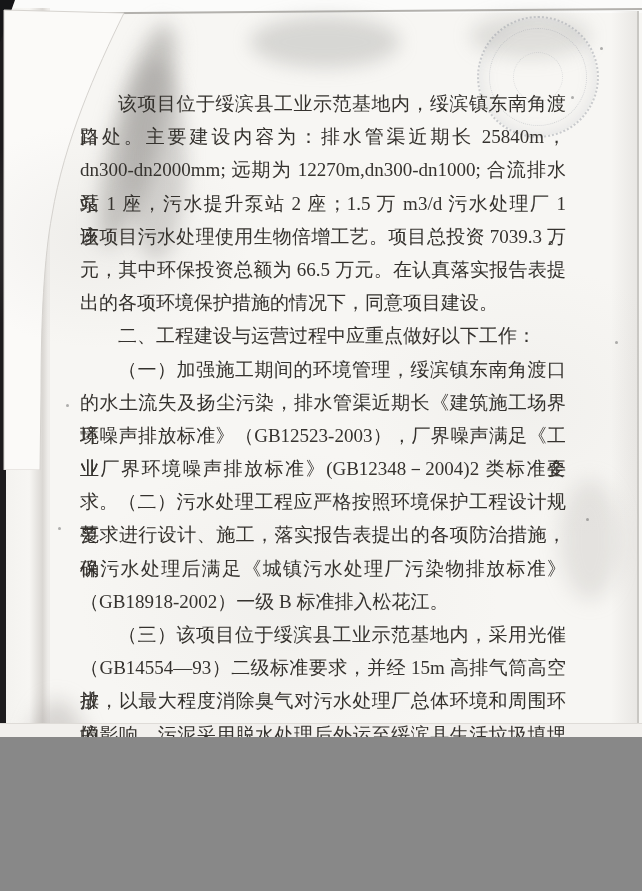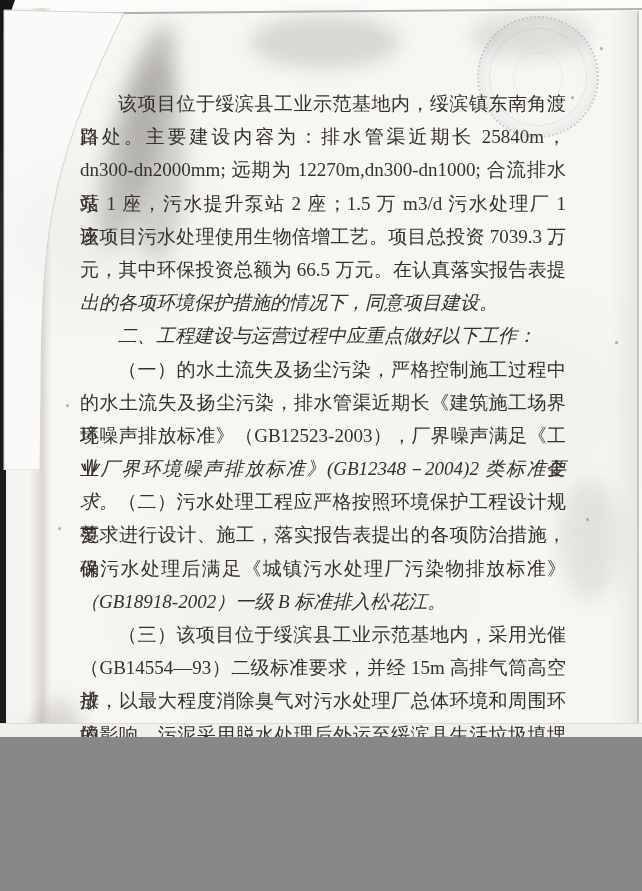--- a/index.html
+++ b/index.html
@@ -41,21 +41,21 @@
     box-shadow:inset 0 0 18px rgba(150,155,165,0.22);
     filter:blur(0.4px);}
   .seal::before{content:"";position:absolute;inset:10px;border-radius:50%;
     border:1px dotted rgba(146,151,161,0.32);}
   .seal::after{content:"";position:absolute;inset:34px;border-radius:50%;
     border:1px dotted rgba(146,151,161,0.25);}
   
   .textblock{position:absolute;left:80px;top:87px;width:486px;color:#35322e;}
   .line{font-size:19px;line-height:33.2px;height:33.2px;letter-spacing:0px;
     text-align:justify;text-align-last:justify;}
-  .line.end{text-align-last:left;font-style:italic;}
+  .line.end{text-align-last:left;}
   .line.indent{text-indent:2em;}
   .pagenum{position:absolute;left:298px;top:818px;width:44px;text-align:center;
     font-size:13px;color:#4c4a46;font-family:"DejaVu Sans","Liberation Sans",sans-serif;}
 </style>
 </head>
 <body>
 
 <div class="scan">
 
   <div class="scanner-top"></div>
@@ -90,21 +90,21 @@
 
   <div class="textblock">
     <div class="line indent">该项目位于绥滨县工业示范基地内，绥滨镇东南角渡口</div>
     <div class="line">路处。主要建设内容为：排水管渠近期长 25840m，</div>
     <div class="line">dn300-dn2000mm; 远期为 12270m,dn300-dn1000; 合流排水泵</div>
     <div class="line">站 1 座，污水提升泵站 2 座；1.5 万 m3/d 污水处理厂 1 座。</div>
     <div class="line">该项目污水处理使用生物倍增工艺。项目总投资 7039.3 万</div>
     <div class="line">元，其中环保投资总额为 66.5 万元。在认真落实报告表提</div>
     <div class="line end">出的各项环境保护措施的情况下，同意项目建设。</div>
     <div class="line indent end">二、工程建设与运营过程中应重点做好以下工作：</div>
-    <div class="line indent">（一）的水土流失及扬尘污染，严格控制施工过程中</div>
+    <div class="line indent">（一）加强施工期间的环境管理，绥滨镇东南角渡口</div>
     <div class="line">的水土流失及扬尘污染，排水管渠近期长《建筑施工场界环</div>
     <div class="line">境噪声排放标准》（GB12523-2003），厂界噪声满足《工业企</div>
     <div class="line end">业厂界环境噪声排放标准》(GB12348－2004)2 类标准要求。</div>
     <div class="line indent">（二）污水处理工程应严格按照环境保护工程设计规范</div>
     <div class="line">要求进行设计、施工，落实报告表提出的各项防治措施，确</div>
     <div class="line">保污水处理后满足《城镇污水处理厂污染物排放标准》</div>
     <div class="line end">（GB18918-2002）一级 B 标准排入松花江。</div>
     <div class="line indent">（三）该项目位于绥滨县工业示范基地内，采用光催</div>
     <div class="line">（GB14554—93）二级标准要求，并经 15m 高排气筒高空排</div>
     <div class="line">放，以最大程度消除臭气对污水处理厂总体环境和周围环境</div>

